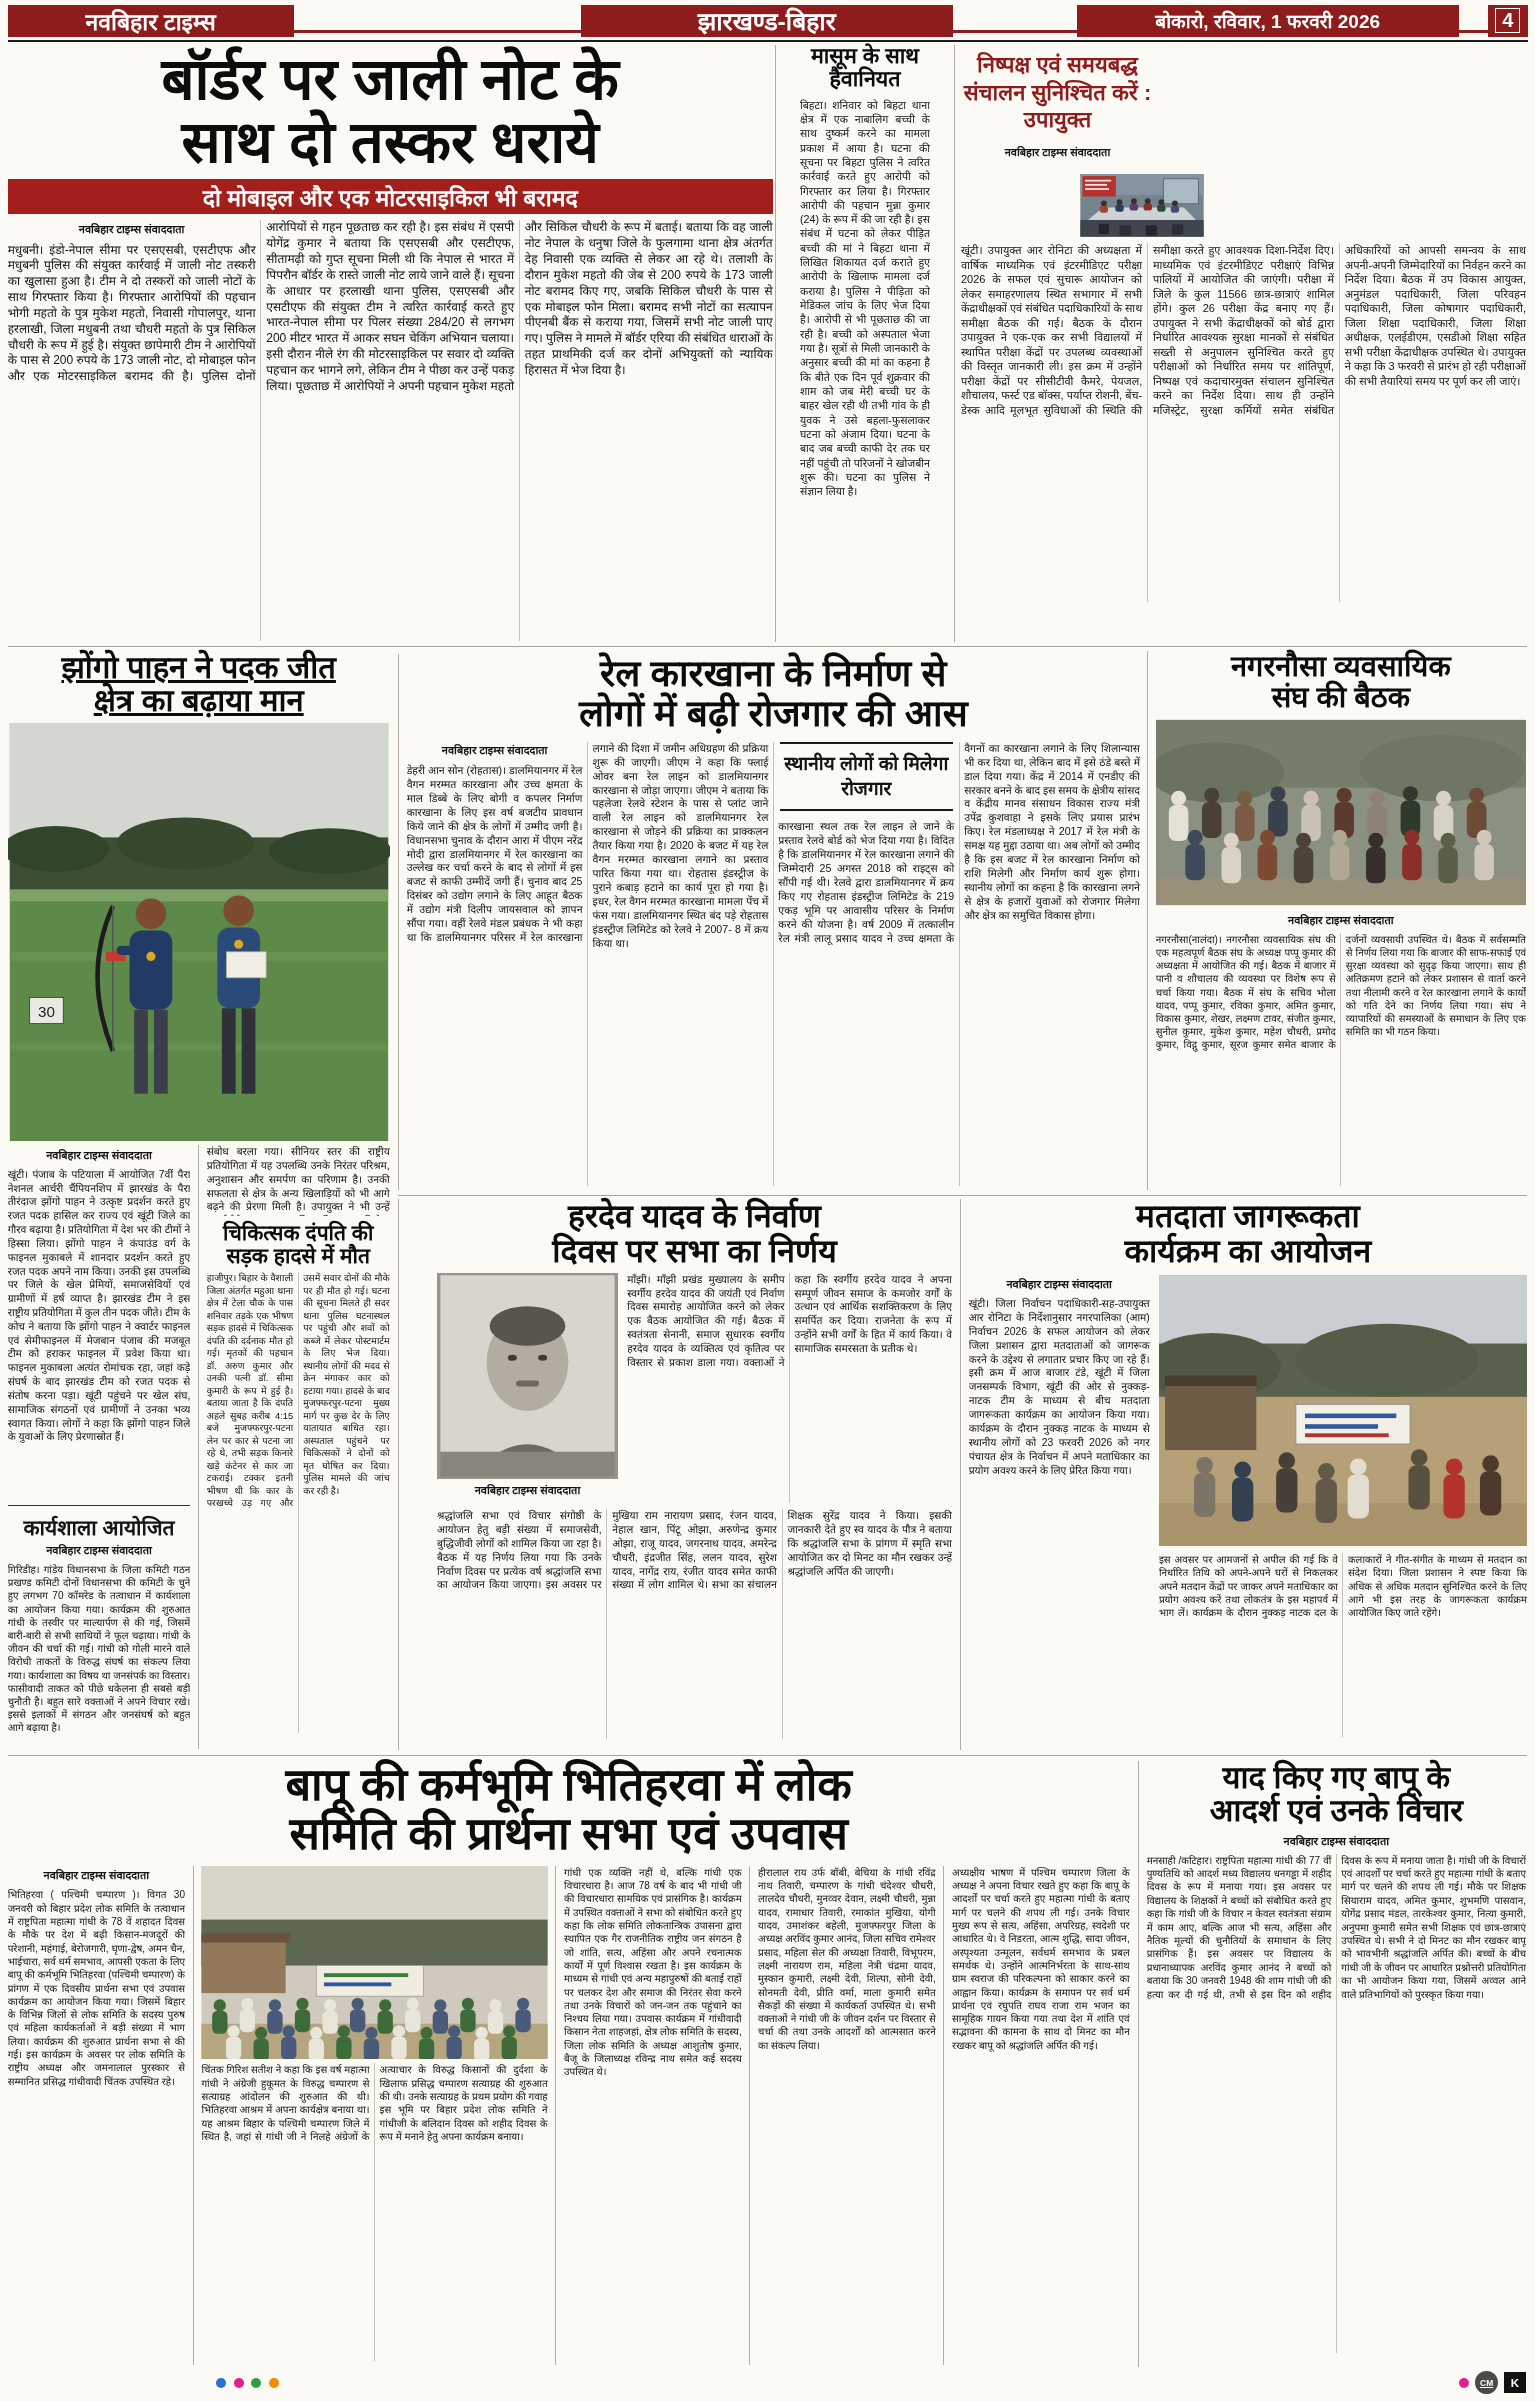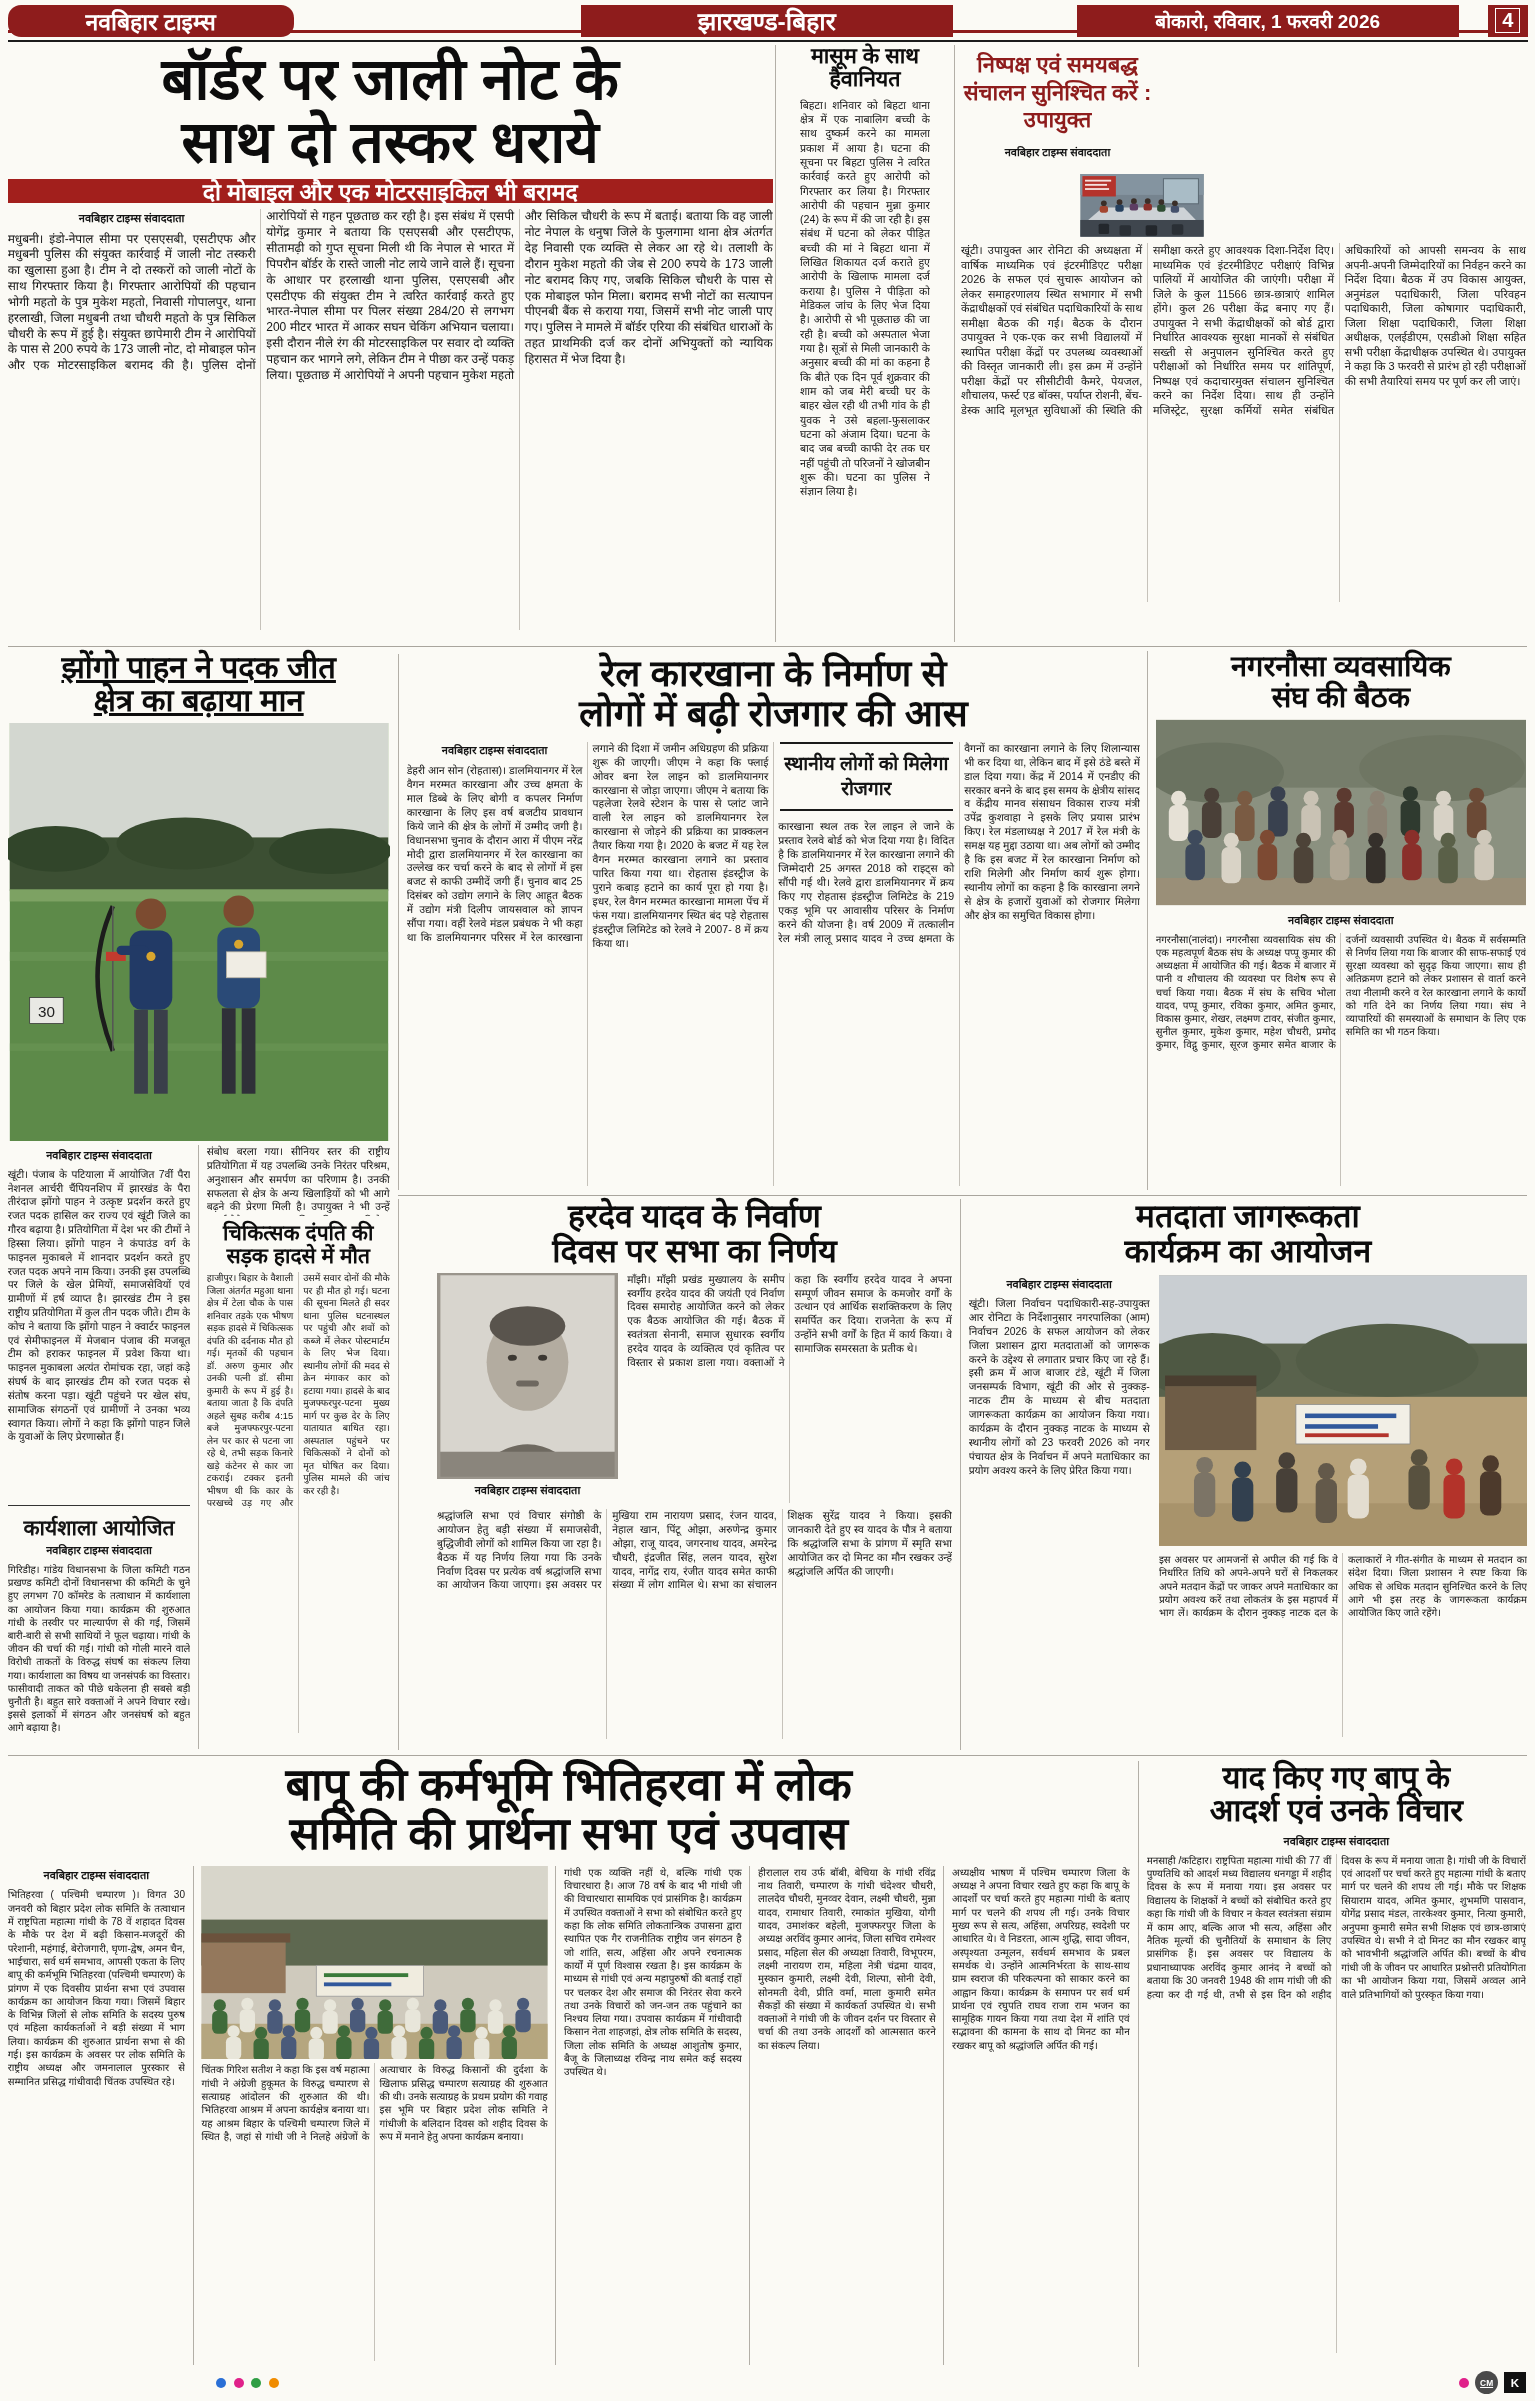--- a/index.html
+++ b/index.html
@@ -16,21 +16,21 @@
   .top-rule { position:absolute; left:7.7px; top:40px; width:1520px; height:2.3px; background:#1c1c1c; }
   
   .headline { font-weight:800; text-align:center; color:#0c0c0c; line-height:1.08; }
   .byline { font-weight:700; font-size:11px; text-align:center; margin:1.5px 0 6.1px; }
   .j { text-align:justify; }
   .ov { overflow:hidden; }
   .c2 { column-count:2; column-gap:10px; column-rule:0.8px solid #c6c2ba; }
   .c3 { column-count:3; column-gap:10.7px; column-rule:0.8px solid #c6c2ba; }
   .c4 { column-count:4; column-gap:10px; column-rule:0.8px solid #c6c2ba; }
   .bl { border-left:0.8px solid #b3afa7; padding-left:7.7px; }
-  .redbar { margin-top:6.1px; height:24px; background:#a21f1c; color:#fff; font-weight:800;
+  .redbar { margin-top:6.1px; height:35px; background:#a21f1c; color:#fff; font-weight:800;
             font-size:23px; display:flex; align-items:center; justify-content:center; }
   .subhead-red { color:#8e1c1c; font-weight:800; font-size:22px; line-height:1.25; text-align:center; }
   .inbox { break-inside:avoid; border-top:2.3px solid #1a1a1a; border-bottom:2.3px solid #1a1a1a;
            padding:7.7px 3.1px; margin:9.2px 1.5px; font-size:19px; font-weight:800; text-align:center; }
   .kary-head { border-top:1.5px solid #333; padding-top:6.1px; margin-top:7.7px; font-size:21px;
                font-weight:800; text-align:center; }
   .photo { display:block; width:100%; }
   .pgnum-inner { border:1.5px solid #fff; padding:0 6.1px; line-height:23px; }
   
   .dots { display:flex; gap:7.7px; }
@@ -41,21 +41,21 @@
   .mark-k { width:21.5px; height:21.5px; background:#111; color:#fff; font-size:11.5px; font-weight:700;
             display:flex; align-items:center; justify-content:center; }
 </style>
 </head>
 <body>
 
 <div class="page">
 
   <header class="m-bar">
     <div class="m-strip"></div>
-    <div class="m-block" style="left:0;width:286px;font-size:23px;border-radius:13px;">नवबिहार टाइम्स</div>
+    <div class="m-block" style="left:0;width:286px;font-size:23px;">नवबिहार टाइम्स</div>
     <div class="m-block" style="left:573px;width:372px;font-size:24.6px;">झारखण्ड-बिहार</div>
     <div class="m-block" style="left:1069px;width:382px;font-size:19px;">बोकारो, रविवार, 1 फरवरी 2026</div>
     <div class="m-block" style="right:0;width:40px;font-size:20px;">
       <span class="pgnum-inner">4</span>
     </div>
   </header>
   <div class="top-rule"></div>
 
   <section class="abs" style="left:7.7px;top:48px;width:765px;height:594px;">
     <h1 class="headline" style="font-size:58px;">

